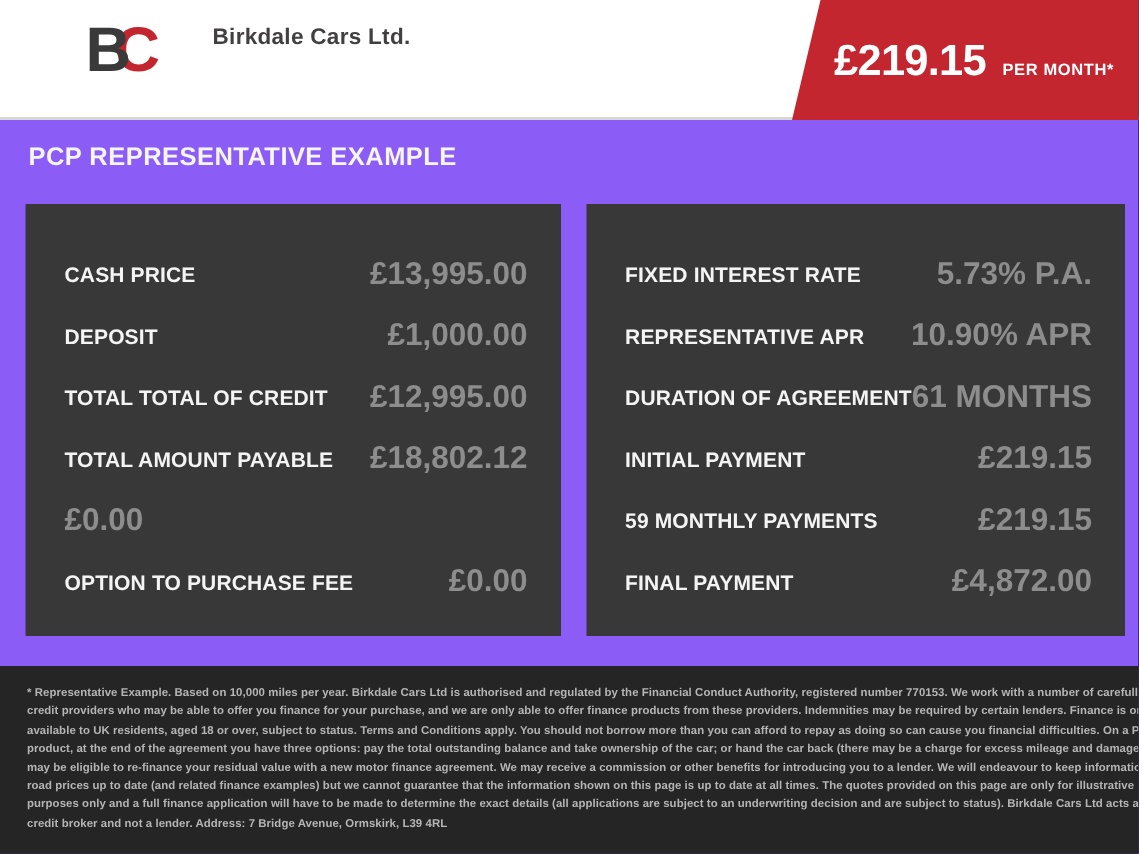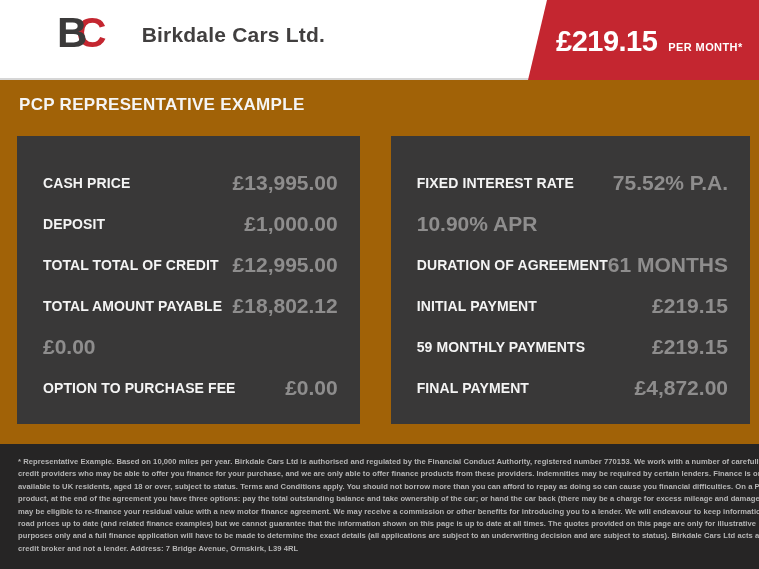--- a/index.html
+++ b/index.html
@@ -29,22 +29,22 @@
     position: absolute; left: 57px; top: 14px;
     display: flex; align-items: flex-end;
   }
   .logo-letter {
     font-weight: bold; font-size: 42px; line-height: 0.92;
     letter-spacing: -2px;
   }
   .logo-b { color: #3b3a3a; position: relative; z-index: 2; }
   .logo-c { color: #c42630; position: relative; z-index: 1; margin-left: -9px; }
   .logo-name {
-    color: #413f3f; font-weight: bold; font-size: 21px;
-    margin-left: 6px; margin-bottom: 6px; letter-spacing: 0.2px; padding-left: 31px;
+    color: #413f3f; font-weight: bold; font-size: 15px;
+    margin-left: 6px; margin-bottom: 20px; letter-spacing: 0.2px; padding-left: 31px;
   }
 
   
   .ribbon {
     position: absolute; top: 0; right: 0;
     width: 259px; height: 80px;
     background: #c42630;
     clip-path: polygon(47px 0, 100% 0, 100% 100%, 28px 100%);
     display: flex; align-items: center;
     z-index: 3;
@@ -56,30 +56,30 @@
   .ribbon-price {
     color: #ffffff; font-weight: bold; font-size: 29px;
     letter-spacing: -0.5px; line-height: 1;
   }
   .ribbon-suffix {
     color: #ffffff; font-weight: bold; font-size: 11px;
     margin-left: 11px; letter-spacing: 0.4px;
   }
 
   
-  .main { position: relative; width: 100%; height: 364px; background: #a16207; }
+  .main { position: relative; width: 100%; height: 364px; background: #8b5cf6; }
   .page-title {
     padding: 14px 0 0 19px;
     color: #f5f5f5; font-weight: bold; font-size: 17px;
     letter-spacing: 0.3px; line-height: 21px;
   }
   .panels {
     display: flex;
     margin: 21px 9px 0 17px;
-    gap: 31px;
+    gap: 17px;
   }
   .panel {
     flex: 1 1 0;
     height: 288px;
     background: #393838;
     padding: 26px 22px 16px 26px;
   }
   .row {
     height: 41px;
     display: flex; align-items: center; justify-content: space-between;
@@ -150,23 +150,24 @@
         </div>
         <div class="row">
           <span class="row-label">OPTION TO PURCHASE FEE</span>
           <span class="row-value">£0.00</span>
         </div>
       </div>
 
       <div class="panel">
         <div class="row">
           <span class="row-label">FIXED INTEREST RATE</span>
-          <span class="row-value">75.52% P.A.</span>
-        </div>
-        <div class="row">
+          <span class="row-value">5.73% P.A.</span>
+        </div>
+        <div class="row">
+          <span class="row-label">REPRESENTATIVE APR</span>
           <span class="row-value">10.90% APR</span>
         </div>
         <div class="row">
           <span class="row-label">DURATION OF AGREEMENT</span>
           <span class="row-value">61 MONTHS</span>
         </div>
         <div class="row">
           <span class="row-label">INITIAL PAYMENT</span>
           <span class="row-value">£219.15</span>
         </div>

